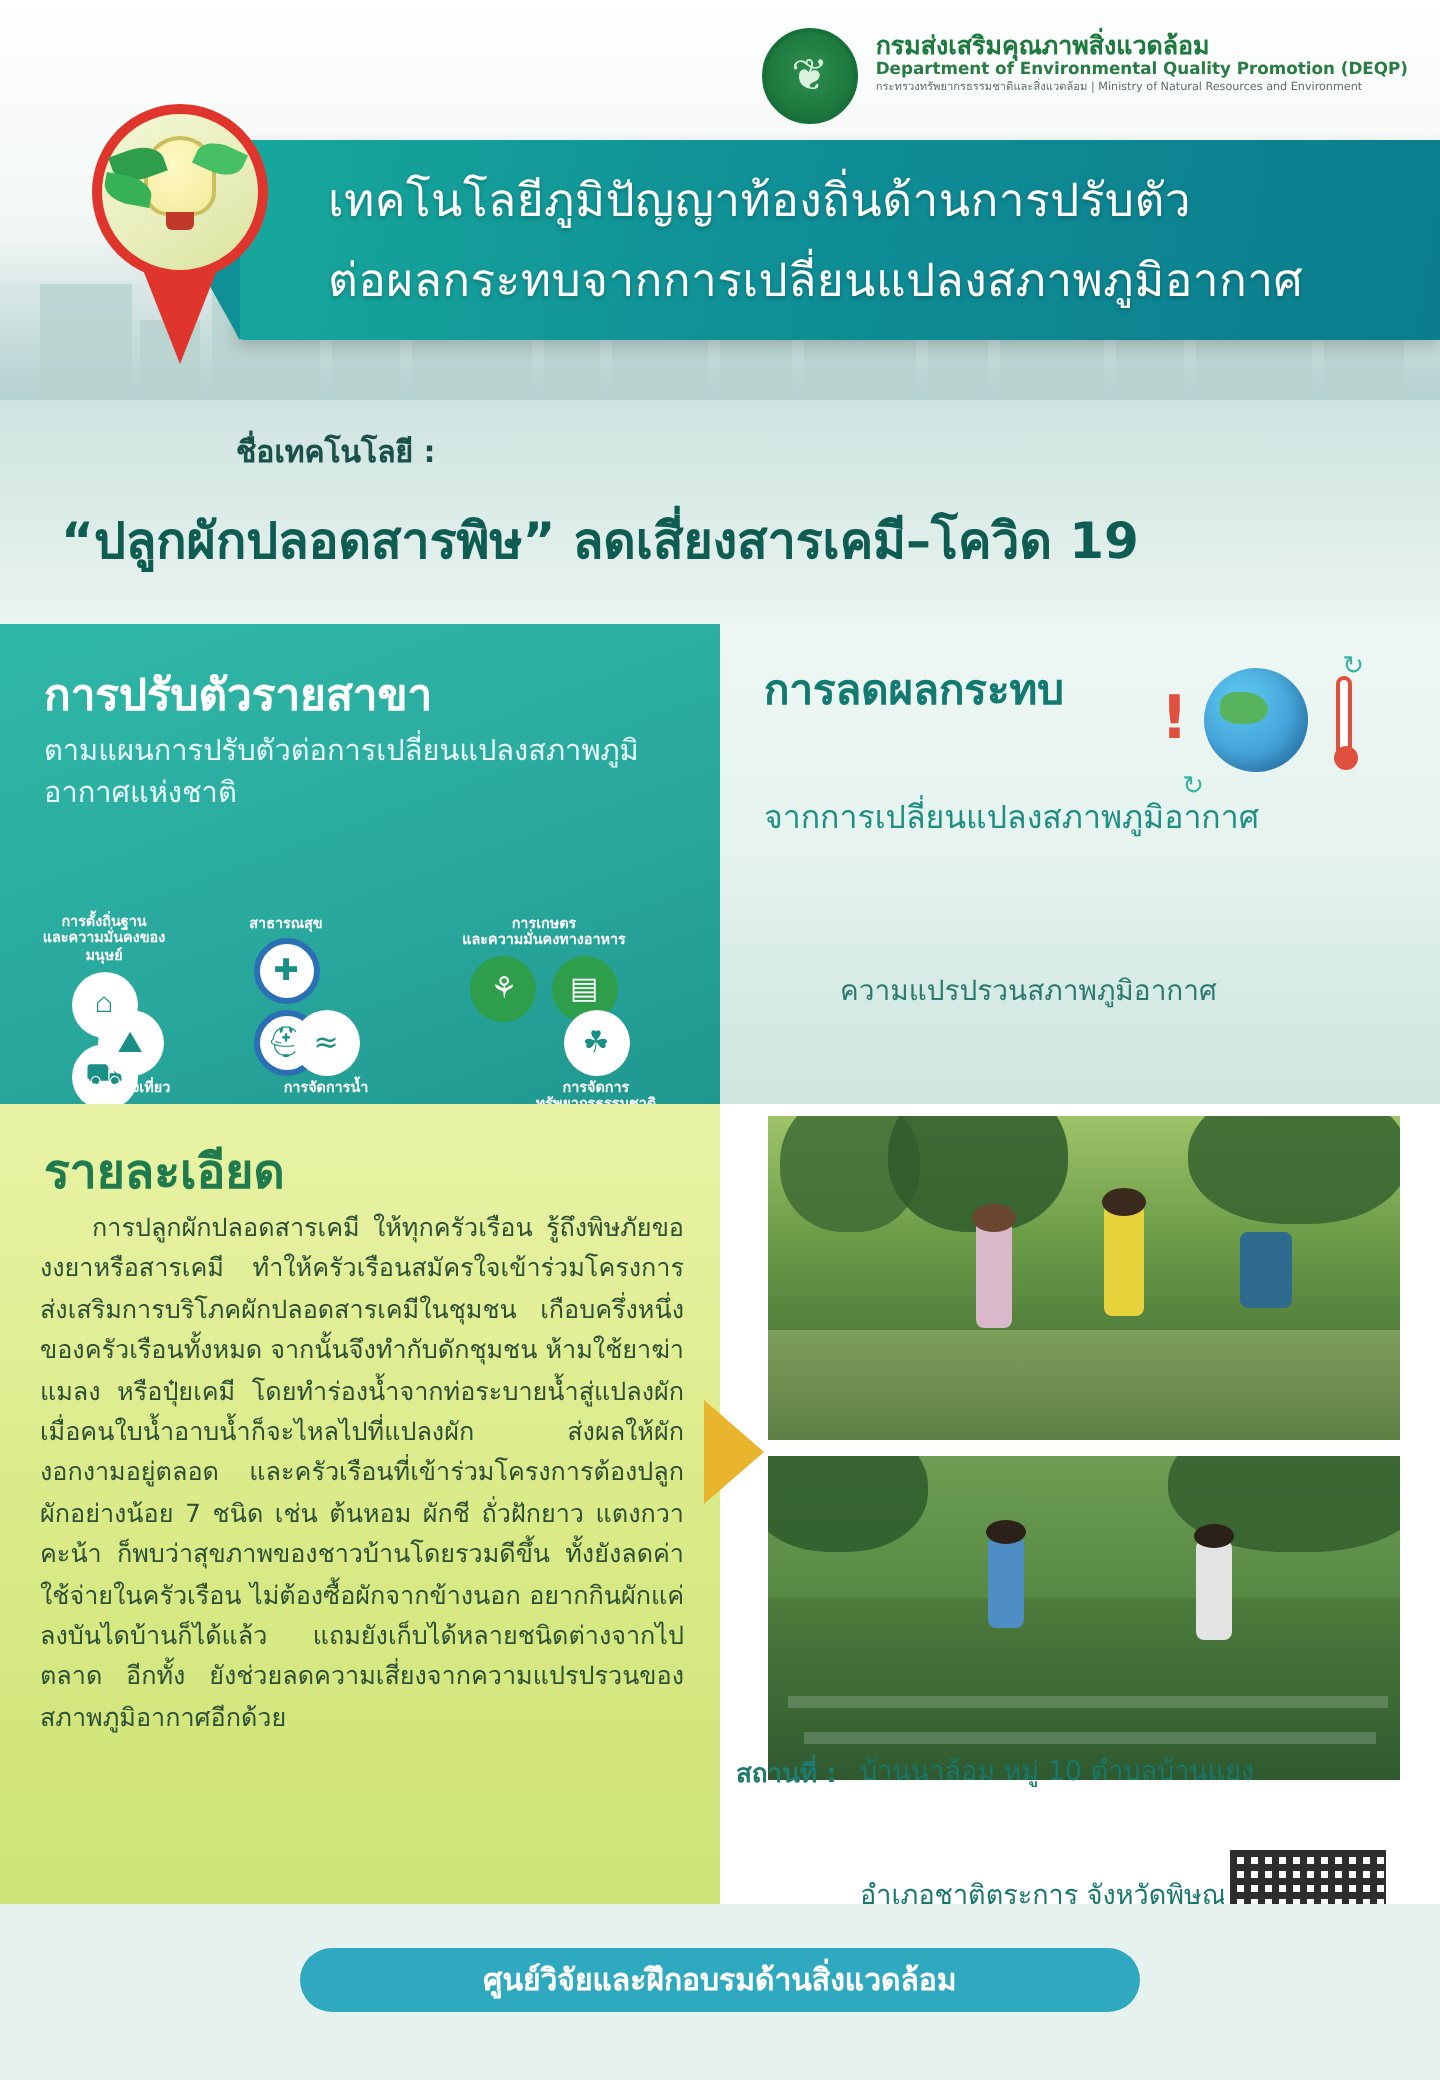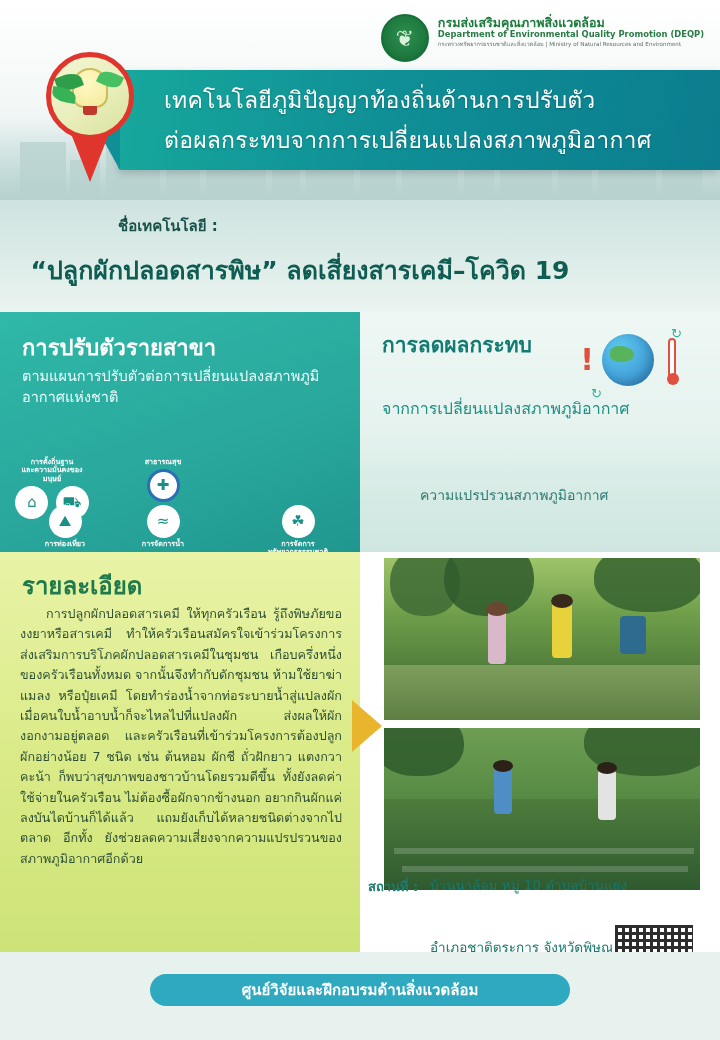--- a/index.html
+++ b/index.html
@@ -243,33 +243,39 @@
 
   <div class="namebar"></div>
   <div class="name-label">ชื่อเทคโนโลยี :</div>
   <div class="name-value">“ปลูกผักปลอดสารพิษ” ลดเสี่ยงสารเคมี–โควิด 19</div>
 
   <div class="panelL">
     <div class="pl-t1">การปรับตัวรายสาขา</div>
     <div class="pl-t2">ตามแผนการปรับตัวต่อการเปลี่ยนแปลงสภาพภูมิอากาศแห่งชาติ</div>
 
     <div class="icons-row">
-      <div class="ic-group" style="left:0px;top:0px;width:76px;">
+      <div class="ic-group" style="left:0px;top:0px;width:76px;font-family:Liberation Mono, monospace;">
         <div class="ic-cap">การตั้งถิ่นฐาน</div>
         <div class="ic-cap sm">และความมั่นคงของมนุษย์</div>
         <span class="ic-circle">⌂</span>
         <span class="ic-circle">⛟</span>
       </div>
 
-      <div class="ic-group" style="left:114px;top:0px;width:70px;">
+      <div class="ic-group" style="left:94px;top:0px;width:70px;">
         <div class="ic-cap">สาธารณสุข</div>
         <span class="ic-circle hl">✚</span>
         <span class="ic-circle hl">⛑</span>
       </div>
 
+      <div class="ic-group" style="left:216px;top:0px;width:84px;">
+        <div class="ic-cap">การเกษตร</div>
+        <div class="ic-cap sm">และความมั่นคงทางอาหาร</div>
+        <span class="ic-circle" style="background:#2e9e4a;color:#fff;">⚘</span>
+        <span class="ic-circle" style="background:#2e9e4a;color:#fff;">▤</span>
+      </div>
 
       <div class="ic-group" style="left:14px;top:44px;width:74px;">
         <span class="ic-circle">⛰</span>
         <div class="ic-cap" style="margin-top:2px;">การท่องเที่ยว</div>
       </div>
 
       <div class="ic-group" style="left:112px;top:44px;width:74px;">
         <span class="ic-circle">≈</span>
         <div class="ic-cap" style="margin-top:2px;">การจัดการน้ำ</div>
       </div>

